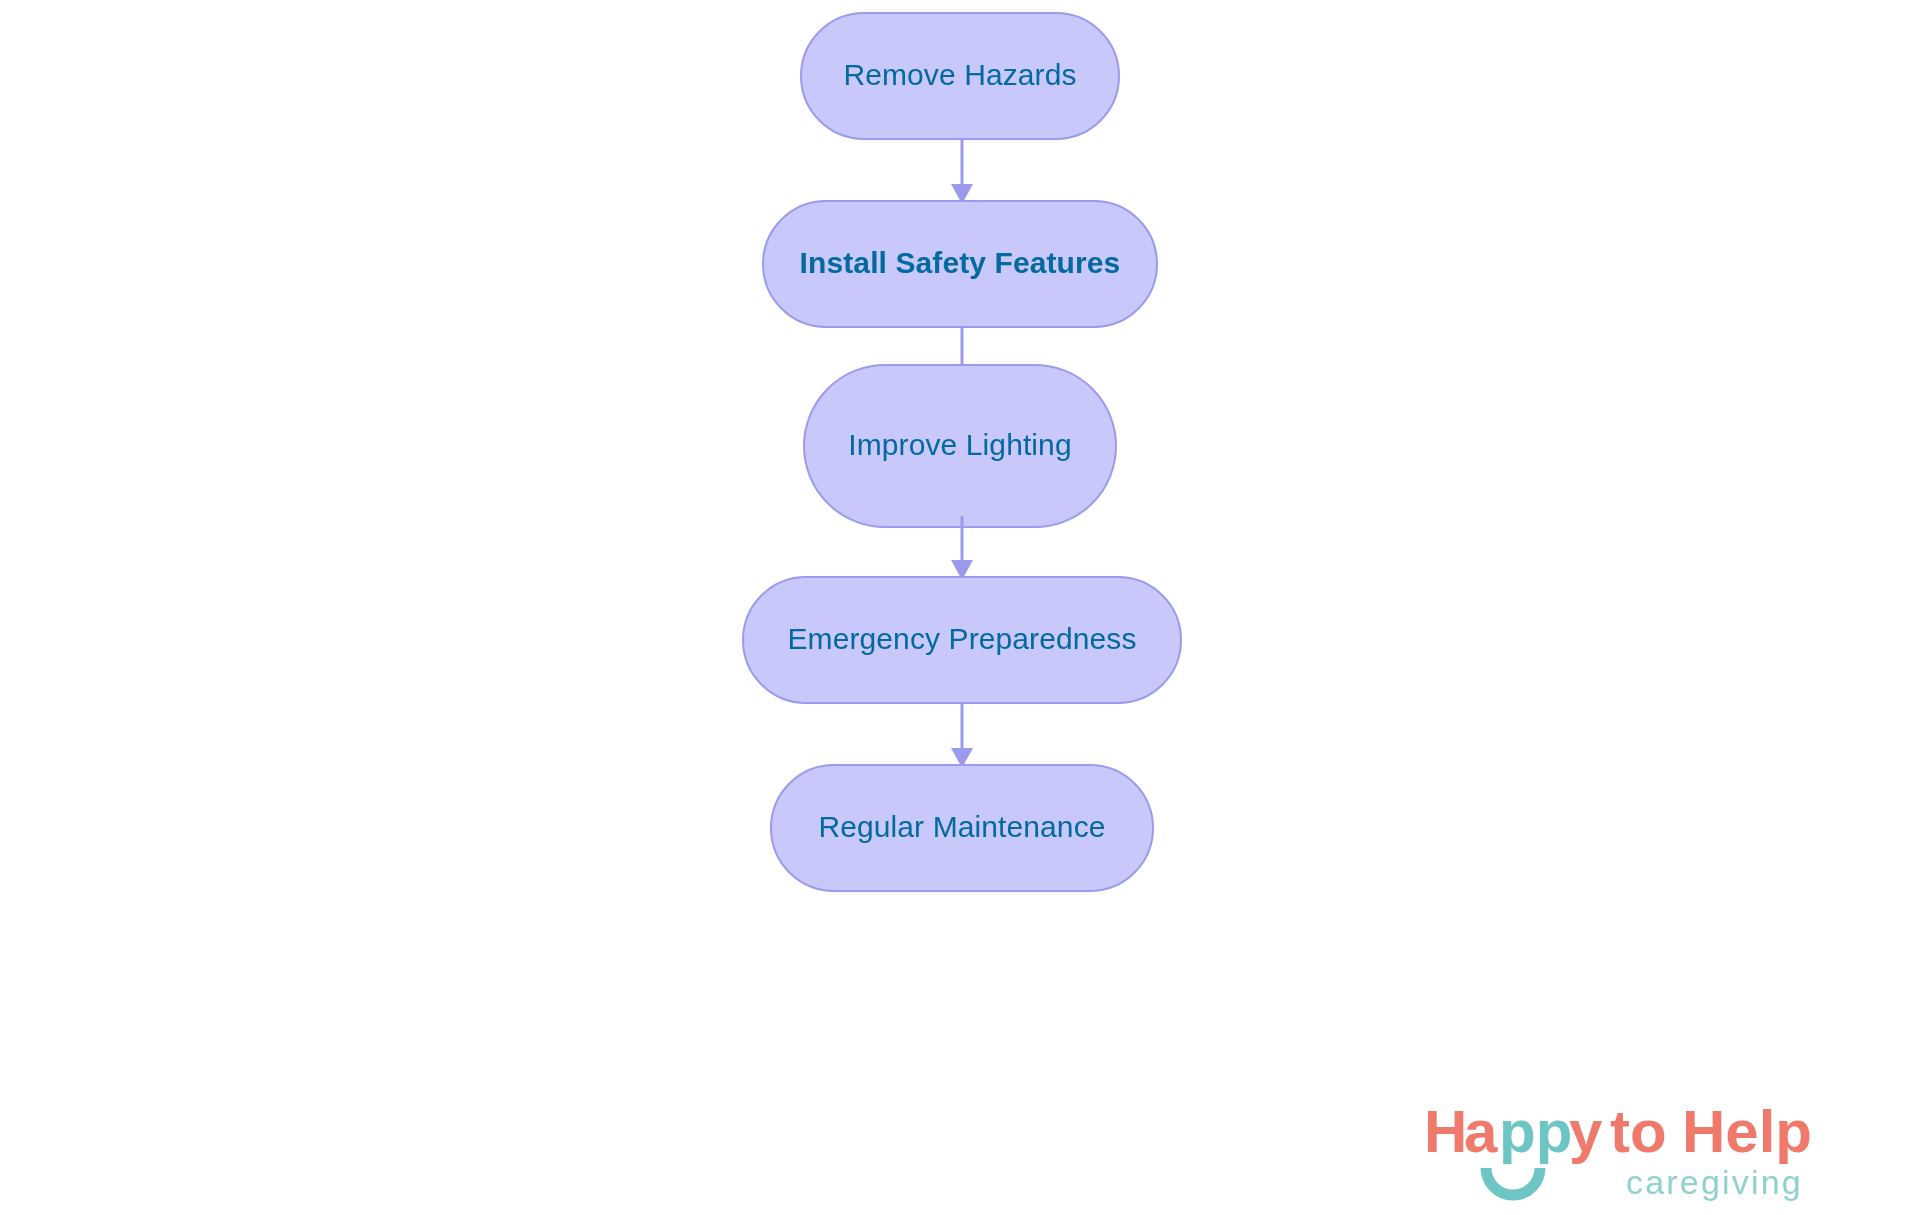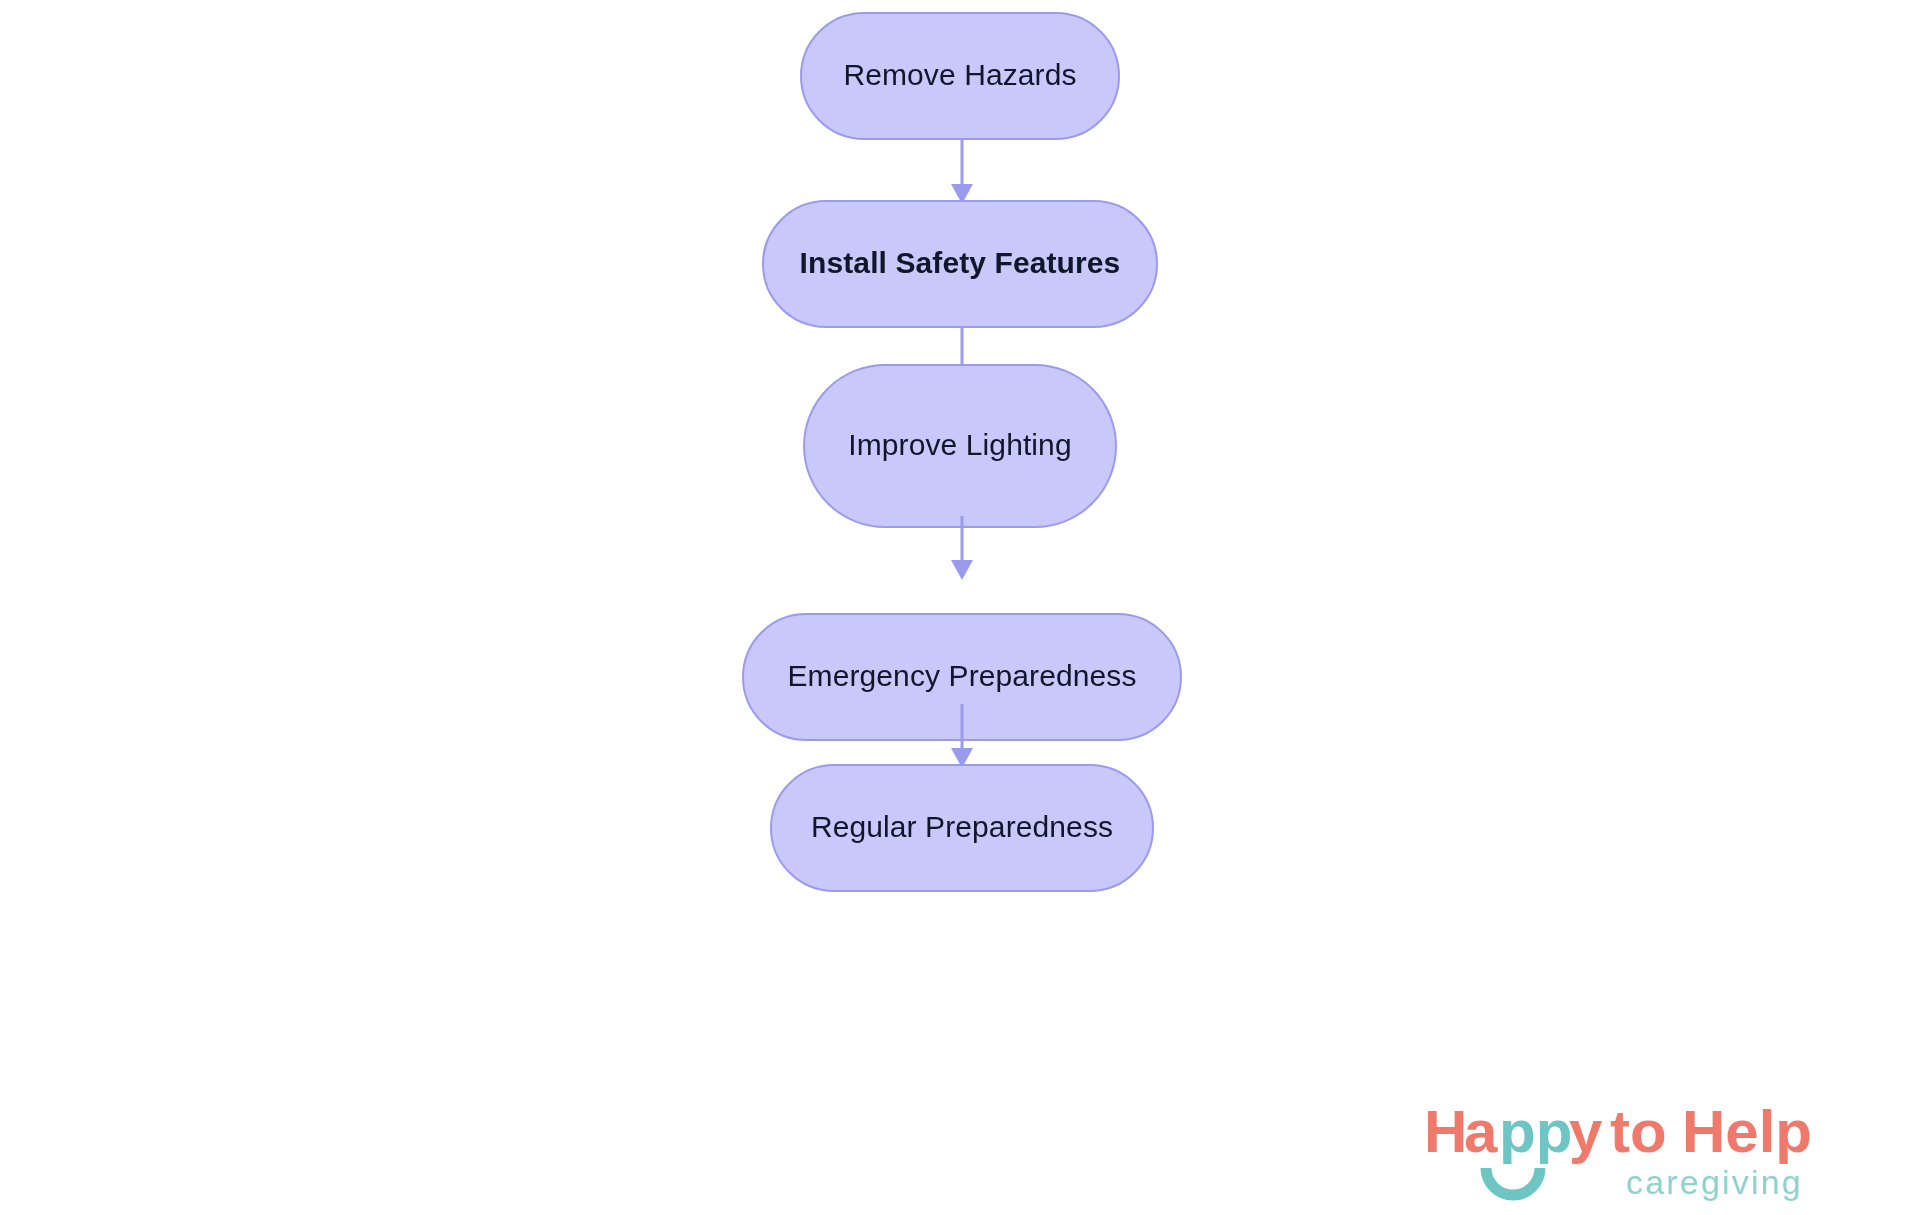--- a/index.html
+++ b/index.html
@@ -26,21 +26,21 @@
 
   .flow-node {
     position: absolute;
     box-sizing: border-box;
     background: #c8c8fa;
     border: 2px solid #9b9bee;
     border-radius: 999px;
     display: flex;
     align-items: center;
     justify-content: center;
-    color: #0f172a;
+    color: #0369a1;
     font-size: 30px;
     font-weight: 400;
     letter-spacing: 0.1px;
     white-space: nowrap;
     line-height: 1;
   }
 
   .flow-node .node-label {
     display: block;
     transform: translateY(-1px);
@@ -94,33 +94,33 @@
     <span class="node-label">Improve Lighting</span>
   </div>
 
   <div class="flow-edge" style="left:949px; top:516px; height:64px;">
     <svg width="26" height="64" viewBox="0 0 26 64">
       <line x1="13" y1="0" x2="13" y2="46" stroke="#9b9bee" stroke-width="3"></line>
       <polygon points="2,44 24,44 13,64" fill="#9b9bee"></polygon>
     </svg>
   </div>
 
-  <div class="flow-node" id="node-4" style="left:742px; top:576px; width:440px; height:128px;margin-top:37px;">
+  <div class="flow-node" id="node-4" style="left:742px; top:576px; width:440px; height:128px;">
     <span class="node-label">Emergency Preparedness</span>
   </div>
 
   <div class="flow-edge" style="left:949px; top:704px; height:64px;">
     <svg width="26" height="64" viewBox="0 0 26 64">
       <line x1="13" y1="0" x2="13" y2="46" stroke="#9b9bee" stroke-width="3"></line>
       <polygon points="2,44 24,44 13,64" fill="#9b9bee"></polygon>
     </svg>
   </div>
 
   <div class="flow-node" id="node-5" style="left:770px; top:764px; width:384px; height:128px;">
-    <span class="node-label">Regular Preparedness</span>
+    <span class="node-label">Regular Maintenance</span>
   </div>
 
 </div>
 
 <div id="brand-logo">
   <svg width="420" height="120" viewBox="0 0 420 120">
 
     <path d="M 62 78 A 27 27 0 0 0 116 78" fill="none" stroke="#6ec6c4" stroke-width="11" stroke-linecap="butt"></path>
 
     <text x="0" y="62" font-family="'Liberation Sans', sans-serif" font-size="60" font-weight="bold" fill="#ef7a6b">H</text>

